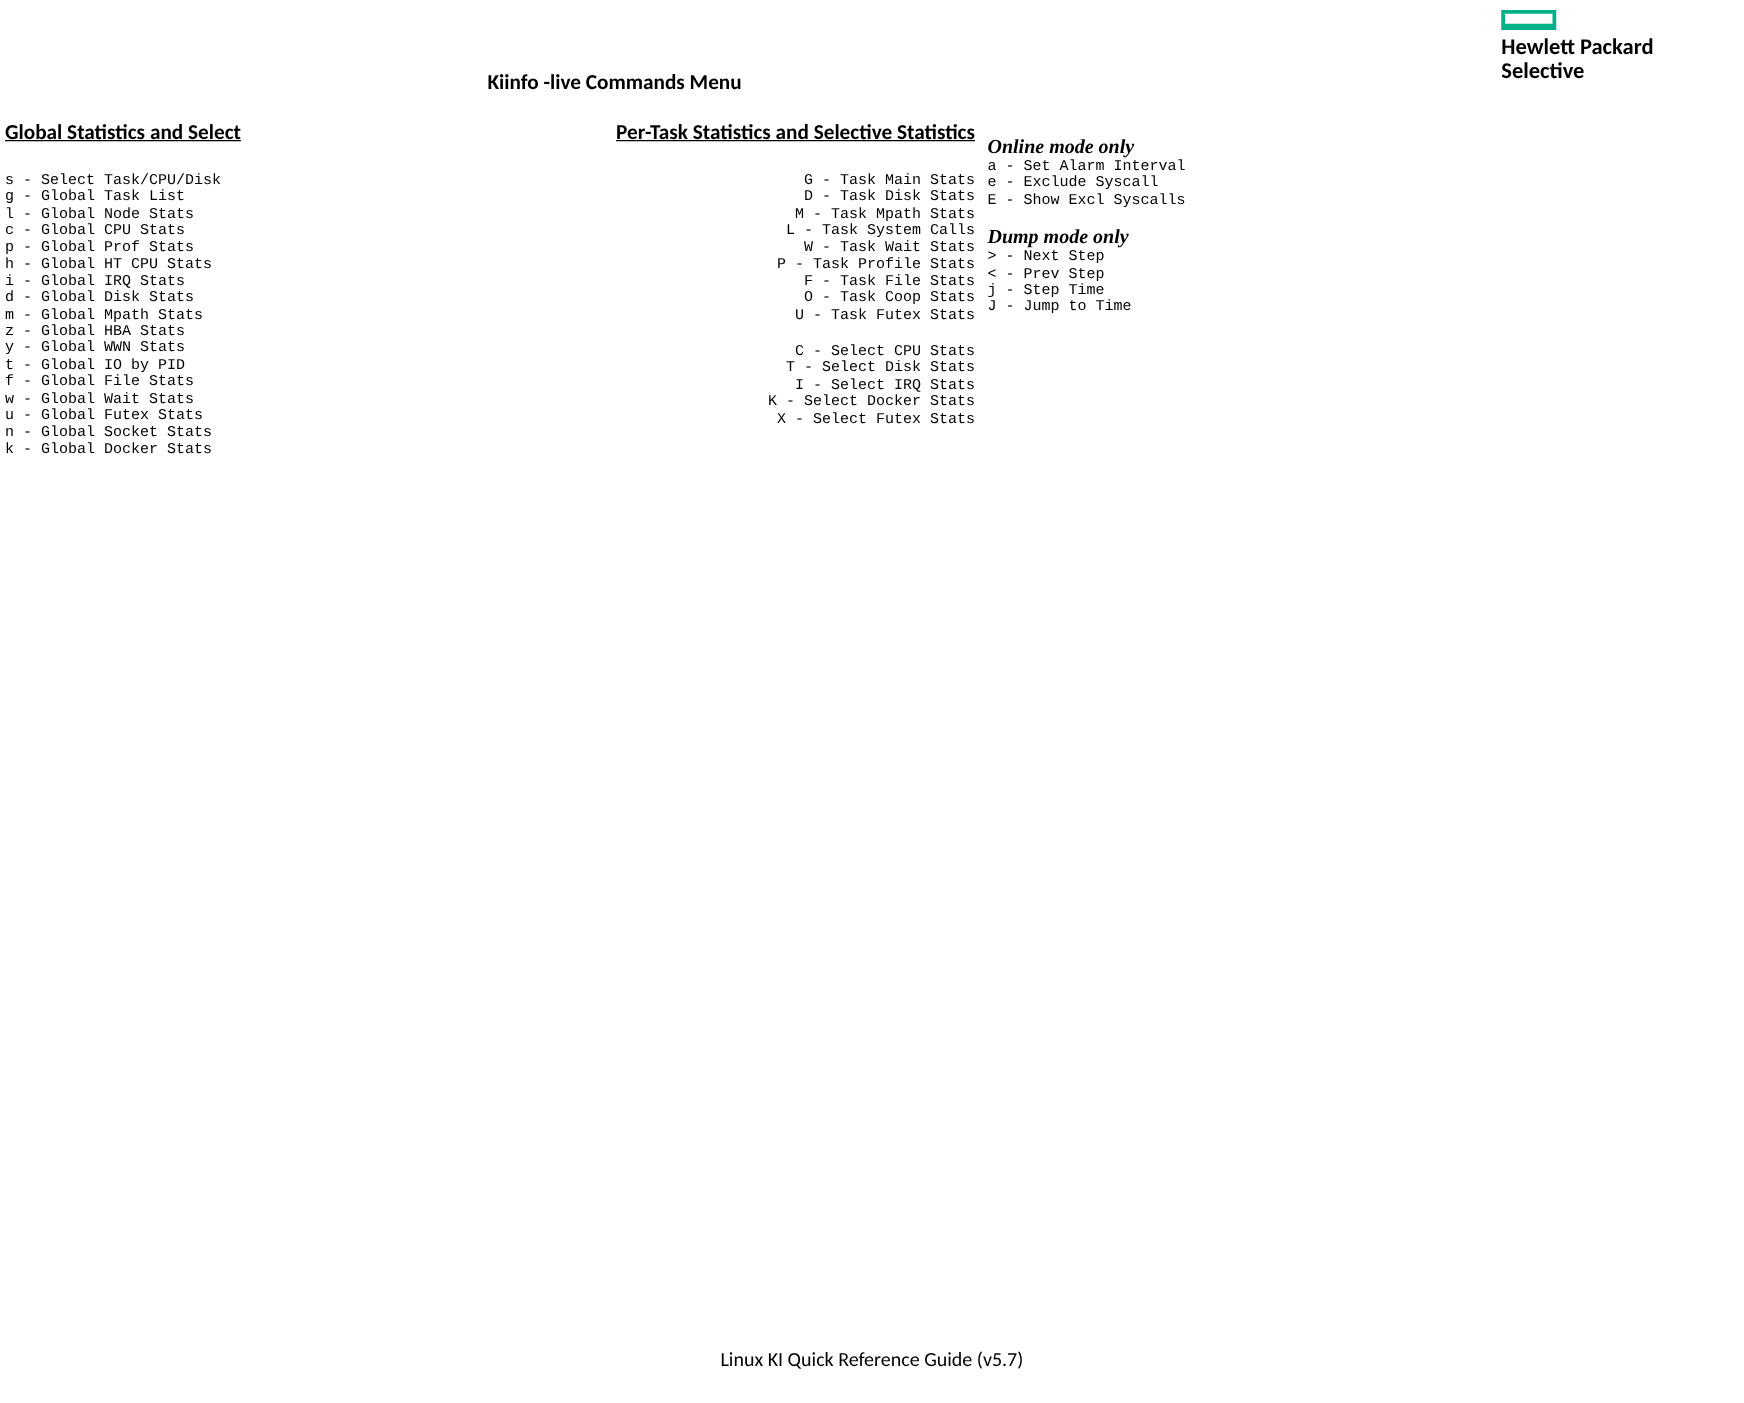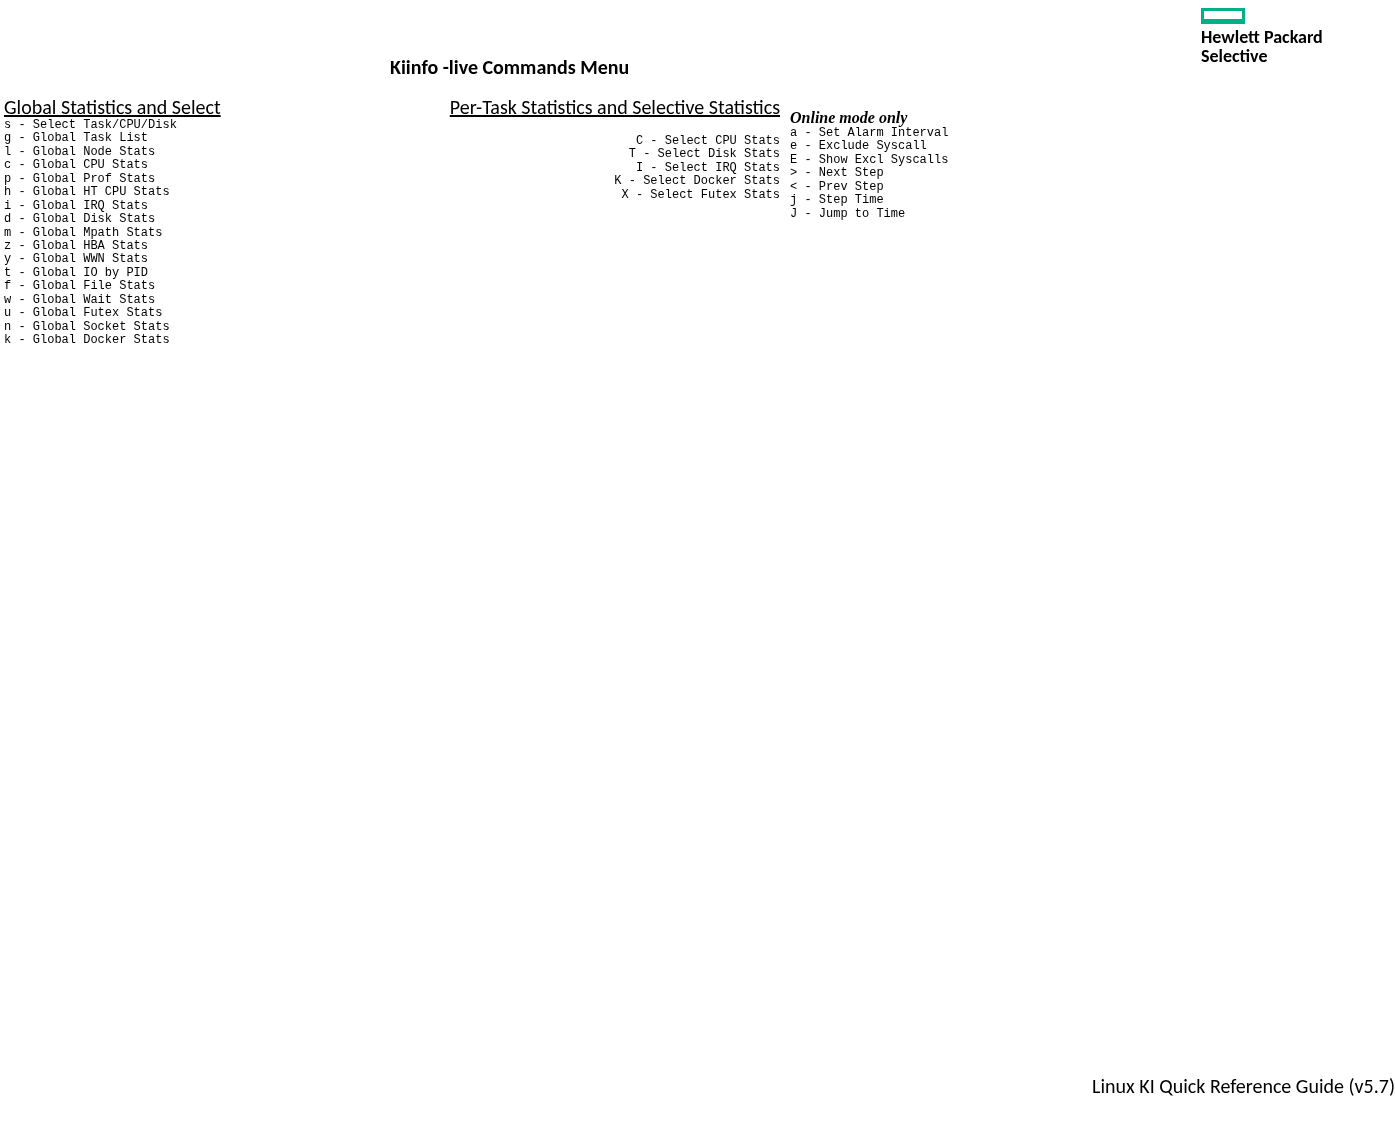--- a/index.html
+++ b/index.html
@@ -3,35 +3,35 @@
   <meta charset="utf-8">
   <style>
     * { margin:0; padding:0; box-sizing:border-box; }
     body { width:1395px; height:1122px; background:#fff;
            font-family:Calibri,Arial,sans-serif; color:#000; position:relative; }
     .logo { position:absolute; top:8px; right:34px; width:160px; }
     .logo-bar { width:44px; height:16px; border:3px solid #00b188;
                 border-bottom-width:5px; margin-bottom:4px; }
     .logo-txt { font-size:18px; font-weight:700; line-height:1.05; }
     .main-title { position:absolute; left:390px; top:55px;
-                  font-size:20px; font-weight:700; }
+                  font-size:17px; font-weight:700; }
     .col { position:absolute; top:95px; }
     .col1 { left:4px;   width:370px; }
     .col2 { left:390px; width:390px;text-align:right; }
     .col3 { left:790px; width:400px; }
-    .sect-head { font-size:20px; font-weight:400; text-decoration:underline;
-                 }
+    .sect-head { font-size:17px; font-weight:700; text-decoration:underline;
+                 margin-bottom:22px; }
     .mono { font-family:"Courier New",monospace; font-size:12px;
             line-height:1.12; white-space:pre; }
     .mono-ital { font-family:Liberation Serif, serif; font-size:16px;
                  font-style:italic; font-weight:700; line-height:1.12;
                  white-space:pre; margin-top:14px; }
     .gap { height:16px; }
     .footer { position:absolute; bottom:24px; width:100%;
-              text-align:right; font-size:20px; }
+              text-align:center; font-size:16px; }
   </style>
 </head>
 <body>
 
 <div class="logo">
   <div class="logo-bar"></div>
   <div class="logo-txt">Hewlett Packard</div>
   <div class="logo-txt">Selective</div>
 </div>
 
@@ -53,32 +53,42 @@
 t - Global IO by PID
 f - Global File Stats
 w - Global Wait Stats
 u - Global Futex Stats
 n - Global Socket Stats
 k - Global Docker Stats</div>
 </div>
 
 <div class="col col2">
   <div class="sect-head">Per-Task Statistics and Selective Statistics</div>
+  <div class="mono">G - Task Main Stats
+D - Task Disk Stats
+M - Task Mpath Stats
+L - Task System Calls
+W - Task Wait Stats
+P - Task Profile Stats
+F - Task File Stats
+O - Task Coop Stats
+U - Task Futex Stats</div>
   <div class="gap"></div>
   <div class="mono">C - Select CPU Stats
 T - Select Disk Stats
 I - Select IRQ Stats
 K - Select Docker Stats
 X - Select Futex Stats</div>
 </div>
 
 <div class="col col3">
   <div class="mono-ital">Online mode only</div>
   <div class="mono">a - Set Alarm Interval
 e - Exclude Syscall
 E - Show Excl Syscalls</div>
+  <div class="mono-ital">Dump mode only</div>
   <div class="mono">&gt; - Next Step
 &lt; - Prev Step
 j - Step Time
 J - Jump to Time</div>
 </div>
 
 <div class="footer">Linux KI Quick Reference Guide (v5.7)</div>
 
 </body></html>

